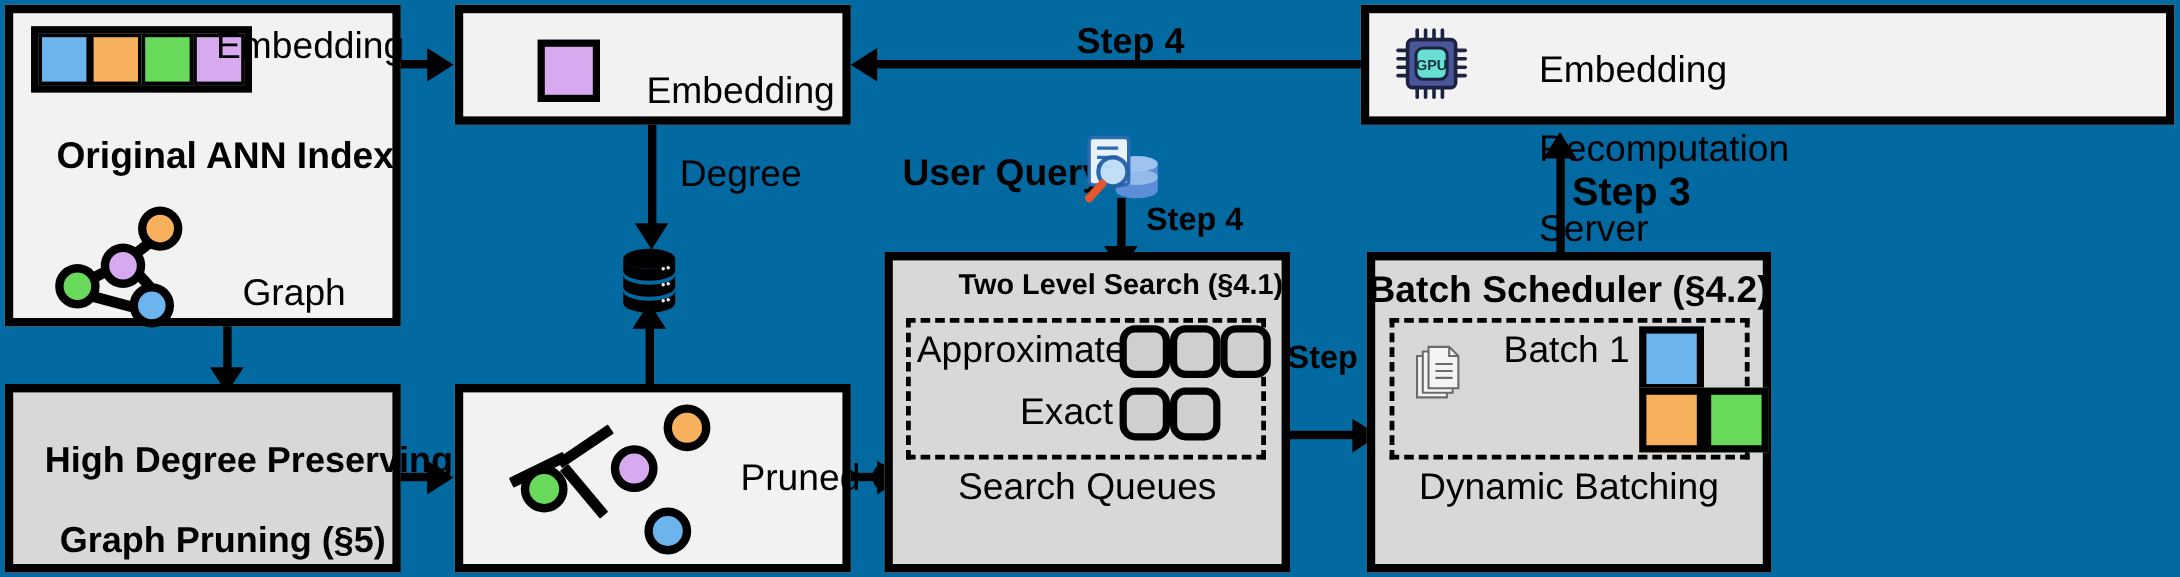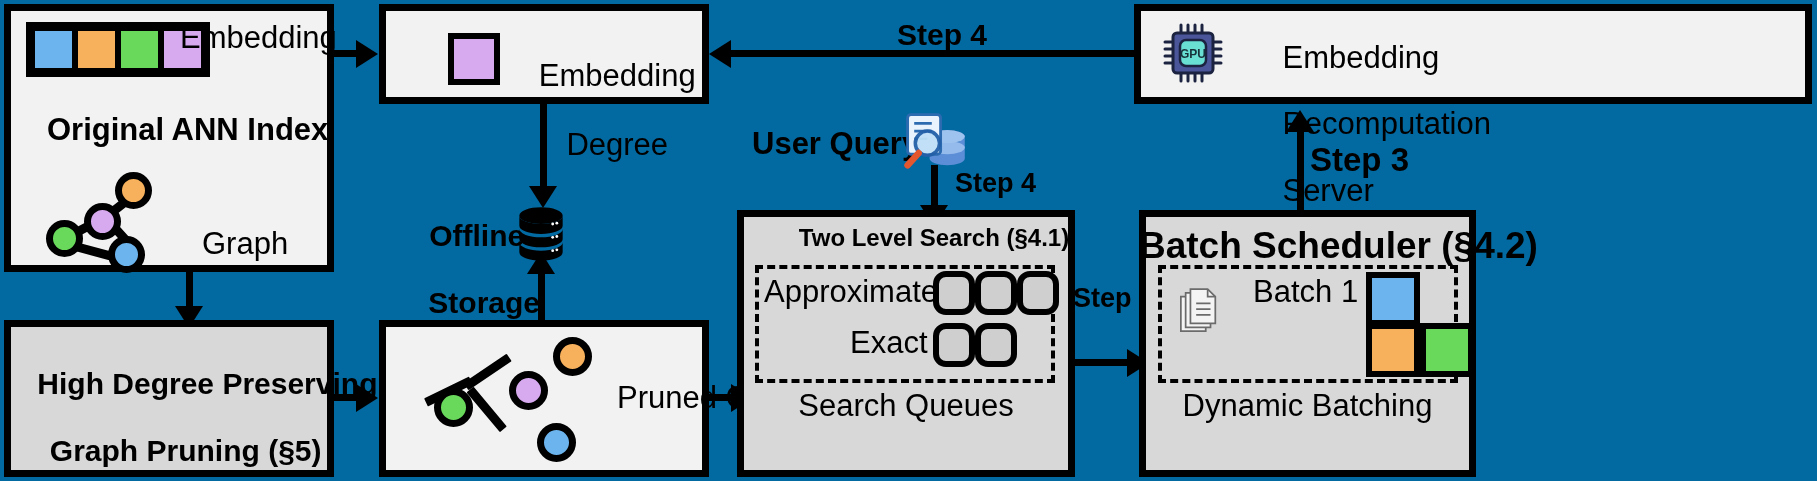--- a/index.html
+++ b/index.html
@@ -89,24 +89,20 @@
   <div class="box" style="left:379px;top:4px;width:330px;height:100px;"></div>
   <div class="swatch" style="left:448px;top:33px;width:40px;height:40px;background:#d7aaf0;"></div>
   <div class="txt ctr" style="left:500px;top:24px;width:200px;font-size:31px;">
     <span>Embedding</span><br>
     <span>Degree</span>
   </div>
 
   <div class="vline" style="left:540px;top:104px;height:86px;"></div>
   <div class="arrowD" style="left:529px;top:186px;"></div>
 
-  <div class="txt bold ctr" style="left:395px;top:185px;width:130px;font-size:30px;">
-    <span>Offline</span><br>
-    <span>Storage</span>
-  </div>
 
   <svg class="db" viewBox="0 0 60 66" style="left:516px;top:206px;width:50px;height:56px;">
     <g fill="#000">
       <ellipse cx="30" cy="11" rx="26" ry="10"></ellipse>
       <path d="M4 11 v12 a26 10 0 0 0 52 0 V11 a26 10 0 0 1 -52 0 z"></path>
       <path d="M4 27 v12 a26 10 0 0 0 52 0 V27 a26 10 0 0 1 -52 0 z"></path>
       <path d="M4 43 v12 a26 10 0 0 0 52 0 V43 a26 10 0 0 1 -52 0 z"></path>
     </g>
     <g fill="#fff">
       <circle cx="44" cy="21" r="1.7"></circle>
@@ -170,21 +166,21 @@
   <div class="slot" style="left:933px;top:323px;width:42px;height:44px;"></div>
   <div class="slot" style="left:975px;top:323px;width:42px;height:44px;"></div>
 
   <div class="txt ctr" style="left:737px;top:389px;width:338px;font-size:31px;">Search Queues</div>
 
   <div class="hline" style="left:1075px;top:359px;width:58px;"></div>
   <div class="arrowR" style="left:1127px;top:349px;"></div>
   <div class="txt bold" style="left:1073px;top:283px;font-size:27px;">Step 2</div>
 
   <div class="box gray" style="left:1139px;top:210px;width:337px;height:267px;"></div>
-  <div class="txt bold ctr" style="left:1139px;top:225px;width:337px;font-size:37px;">Batch Scheduler (§4.2)</div>
+  <div class="txt bold ctr" style="left:1139px;top:225px;width:337px;font-size:31px;">Batch Scheduler (§4.2)</div>
 
   <div class="dashed" style="left:1158px;top:265px;width:300px;height:118px;"></div>
 
   <svg class="icon-svg" viewBox="0 0 46 52" style="left:1178px;top:287px;width:44px;height:50px;">
     <g fill="#f4f4f4" stroke="#6b6b6b" stroke-width="1.8">
       <path d="M3 10 h18 l8 8 v28 H3 z"></path>
       <path d="M8 6 h18 l8 8 v28 H8 z"></path>
       <path d="M13 2 h18 l8 8 v28 H13 z"></path>
     </g>
     <path d="M31 2 v8 h8" fill="none" stroke="#6b6b6b" stroke-width="1.8"></path>

